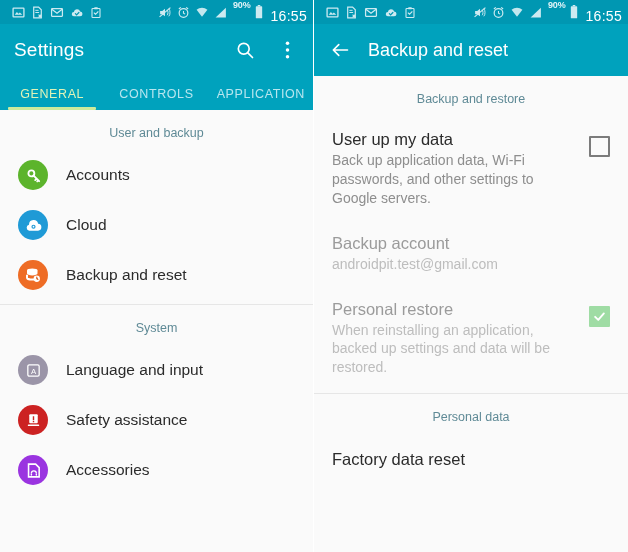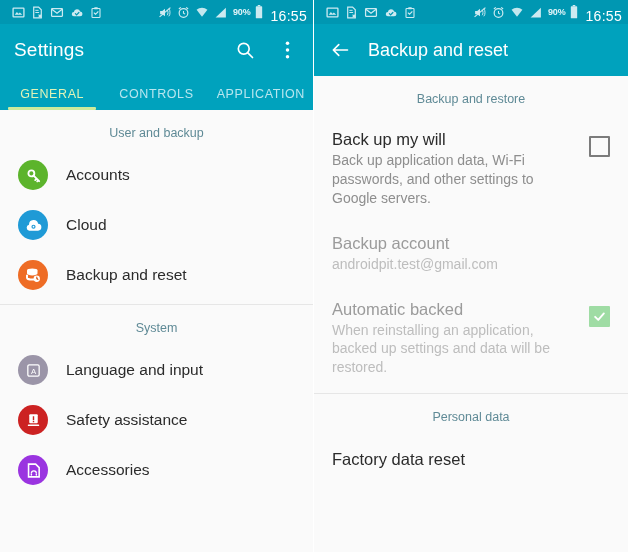--- a/index.html
+++ b/index.html
@@ -14,21 +14,21 @@
   .phone.left { border-right: 1px solid #ffffff; }
 
   
   .statusbar {
     height: 24px; background: #0097b2;
     display: flex; align-items: center;
     padding: 0 6px 0 12px;
     color: #d8f1f6;
   }
   .sb-left { display: flex; align-items: center; gap: 6px; }
-  .sb-right { display: flex; align-items: center; gap: 5px; margin-left: auto; }
+  .sb-right { display: flex; gap: 5px; margin-left: auto; }
   .sb-ic { display: inline-flex; align-items: center; justify-content: center; opacity: .92; }
   .sb-batt-pct { font-size: 9px; font-weight: bold; letter-spacing: -.2px; color: #e2f4f8; }
   .sb-time { font-size: 14px; color: #ffffff; letter-spacing: .3px; padding-left: 2px; margin-top: 8px; }
 
   
   .appbar {
     background: #00a2bd; height: 52px;
     display: flex; align-items: center; padding: 0 14px;
     position: relative;
   }
@@ -363,38 +363,38 @@
       </div>
       <div class="title-row-title">Backup and reset</div>
     </div>
 
     <div class="pane noTabs">
 
       <div class="section-header">Backup and restore</div>
 
       <div class="pref">
         <div class="pref-text">
-          <div class="pref-title">Back up my will</div>
+          <div class="pref-title">User up my data</div>
           <div class="pref-sub">Back up application data, Wi-Fi passwords, and other settings to Google servers.</div>
         </div>
         <div class="cbox">
           
         </div>
       </div>
 
       <div class="pref">
         <div class="pref-text">
           <div class="pref-title dim">Backup account</div>
           <div class="pref-sub dim">androidpit.test@gmail.com</div>
         </div>
       </div>
 
       <div class="pref">
         <div class="pref-text">
-          <div class="pref-title dim">Automatic backed</div>
+          <div class="pref-title dim">Personal restore</div>
           <div class="pref-sub dim">When reinstalling an application, backed up settings and data will be restored.</div>
         </div>
         <div class="cbox checked">
           <svg width="15" height="15" viewBox="0 0 24 24">
               <path d="M5 12.5l5 5L19 7" fill="none" stroke="#ffffff" stroke-width="3" stroke-linecap="round" stroke-linejoin="round"></path>
             </svg>
         </div>
       </div>
 
       <div class="divider"></div>

